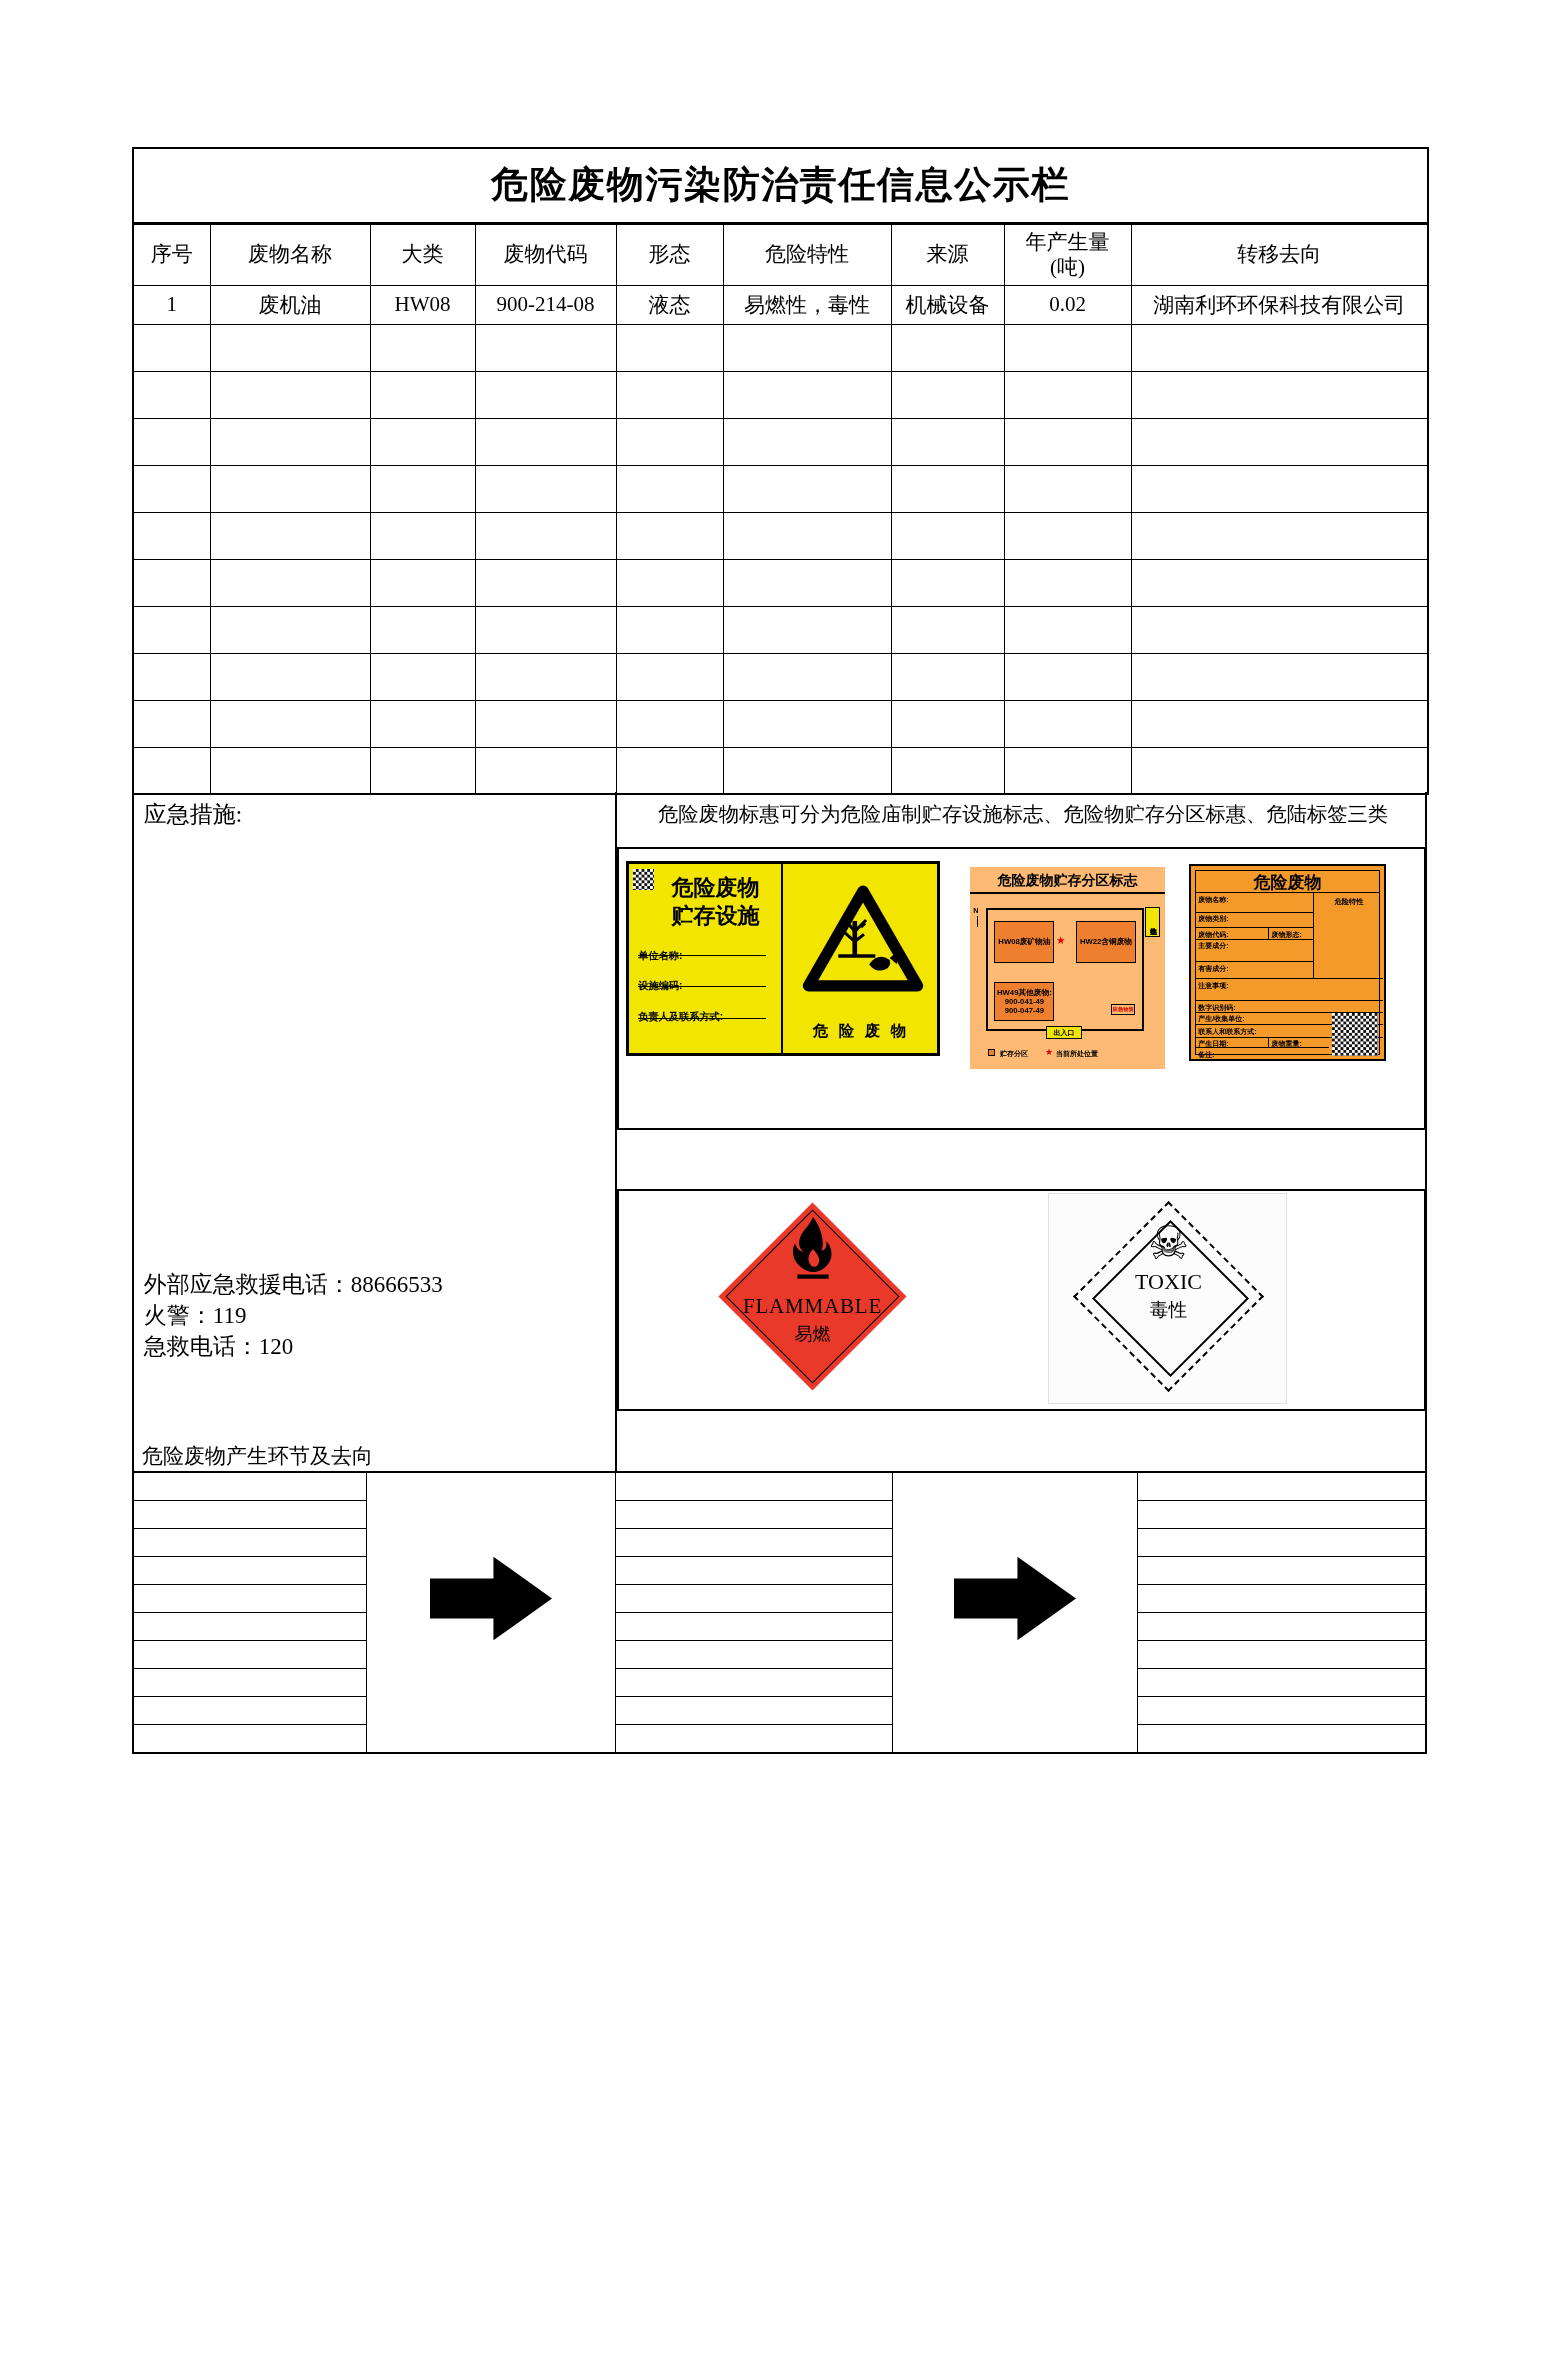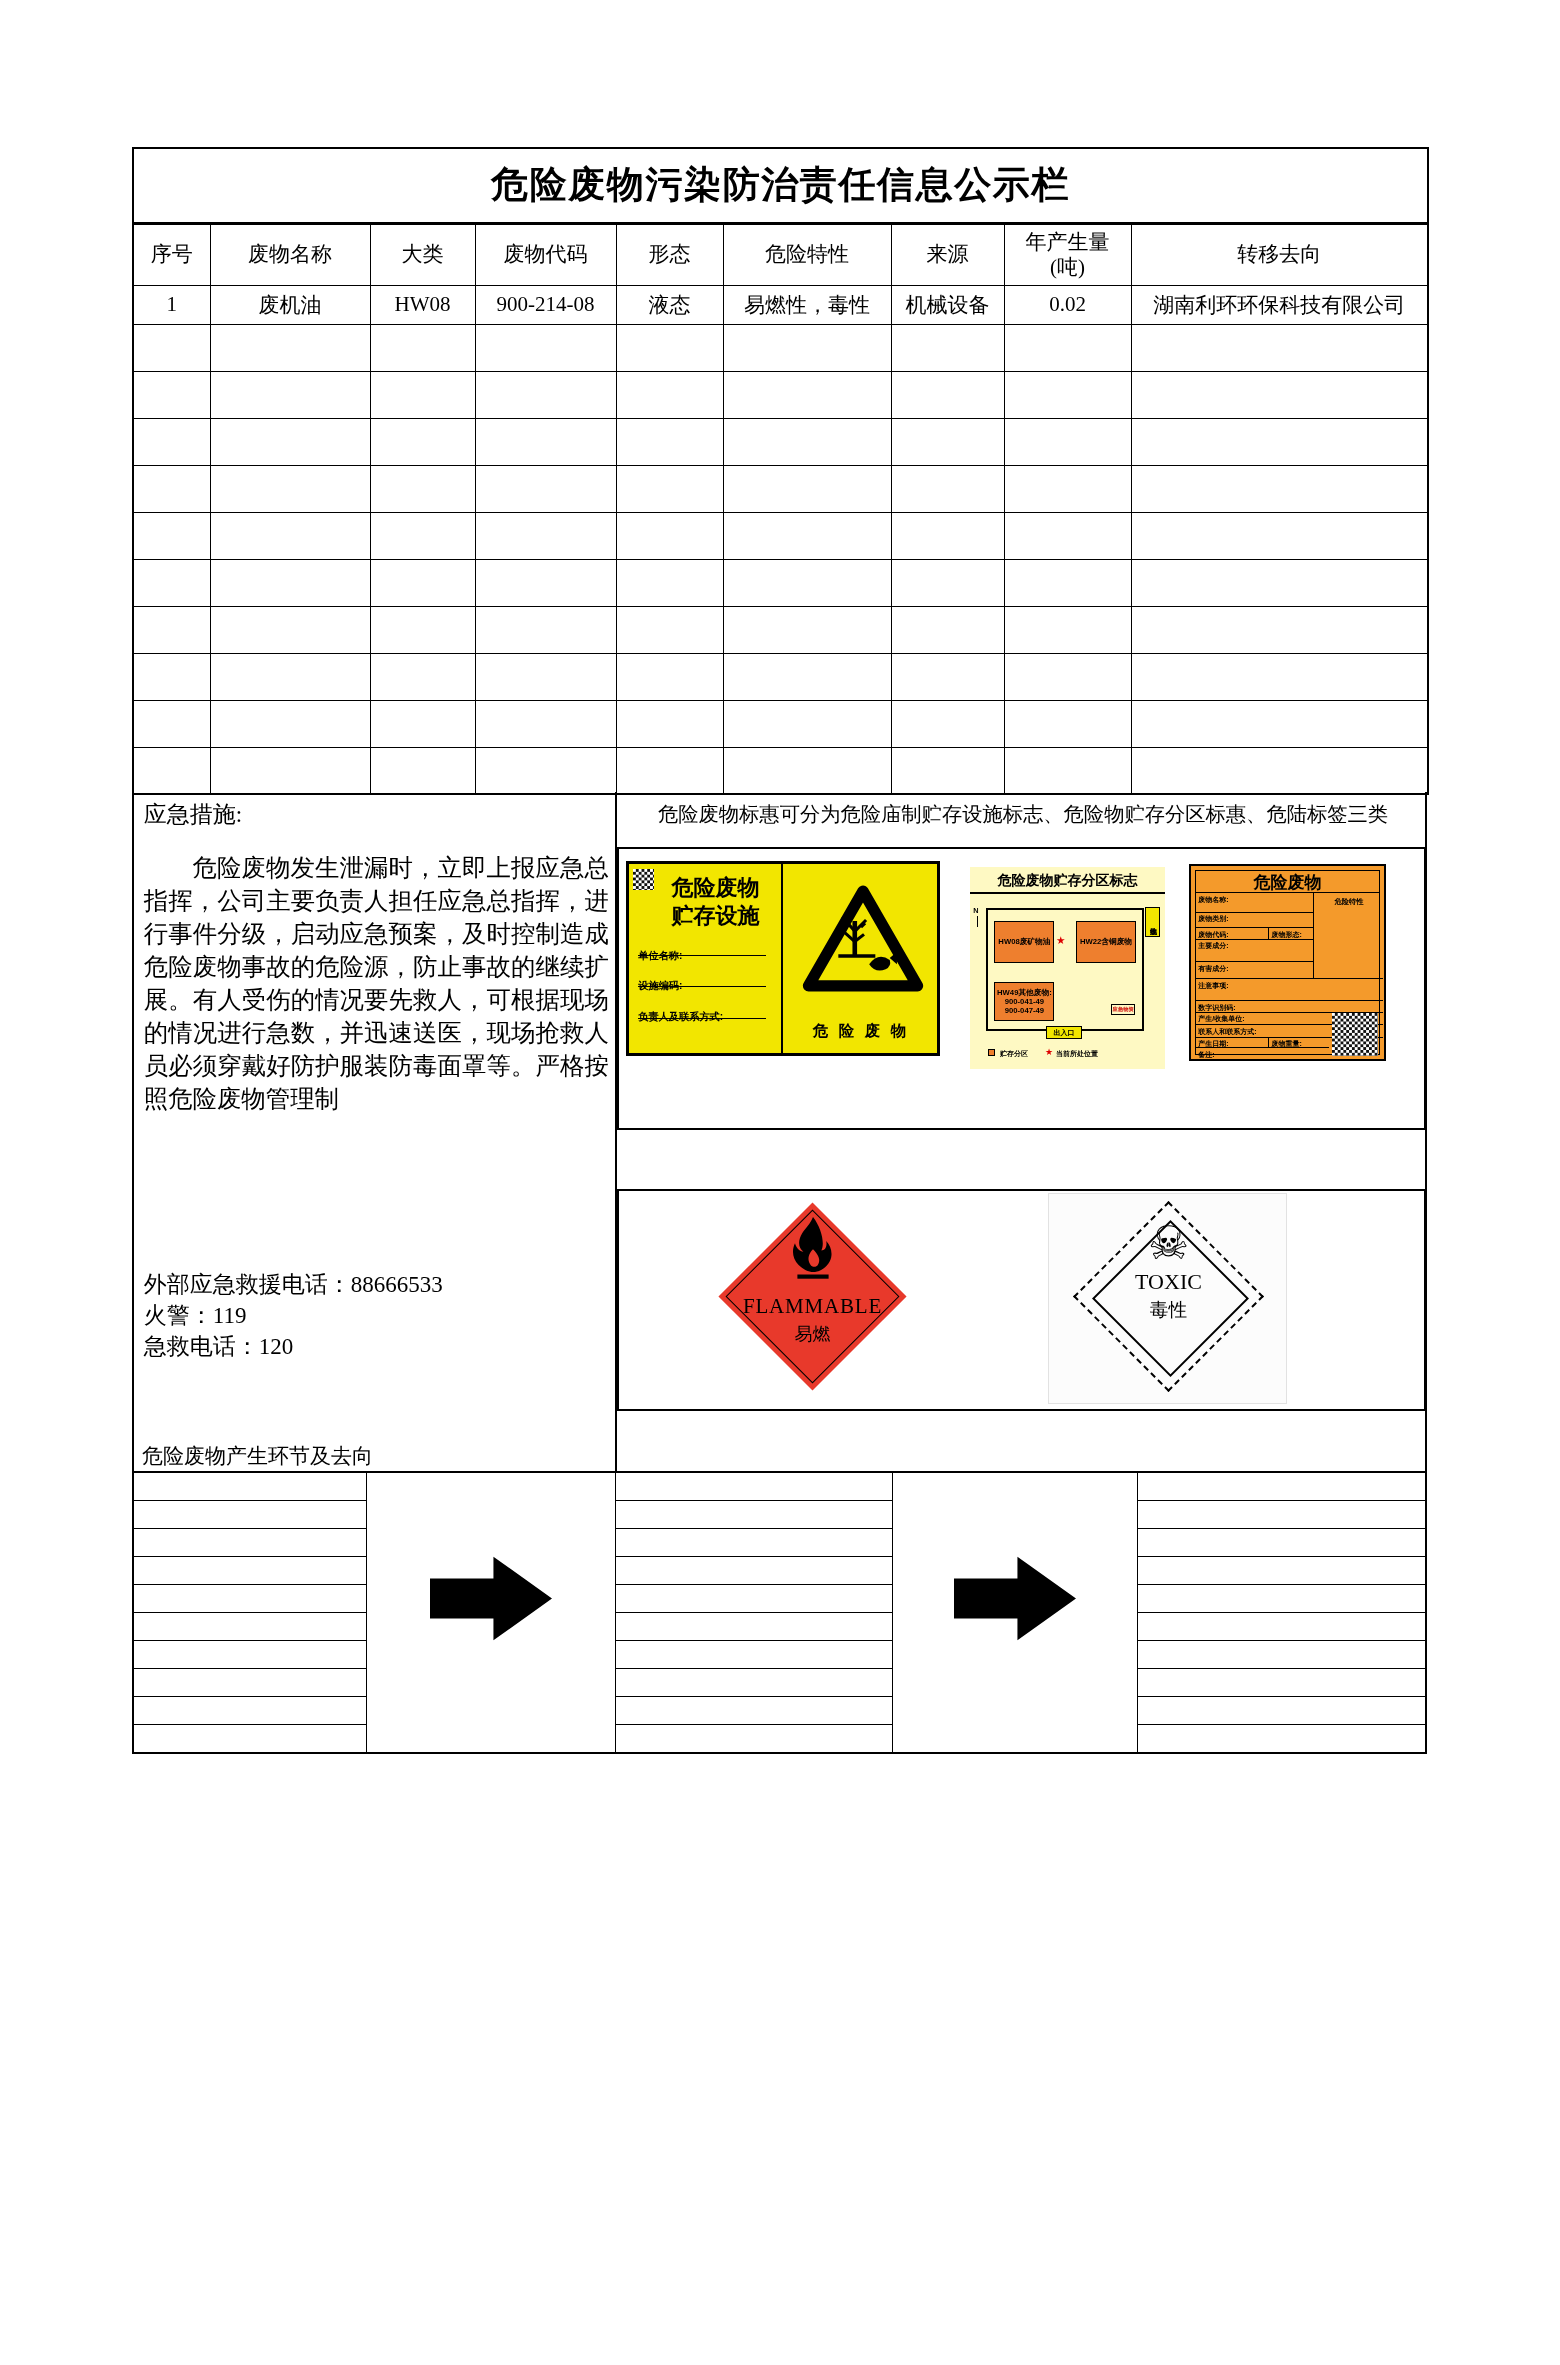--- a/index.html
+++ b/index.html
@@ -58,21 +58,21 @@
   .qr { background-color:#fff; background-image:repeating-conic-gradient(#111 0% 25%, rgba(0,0,0,0) 0% 50%); background-size:5.7px 5.7px; }
   .ss-qr { position:absolute; left:4.9px; top:4.9px; width:21px; height:21px; }
   .ss-title { position:absolute; left:23px; top:9.8px; width:128px; text-align:center; font-size:22px; font-weight:bold; line-height:28px; }
   .ss-field { position:absolute; left:9.8px; font-size:10.2px; font-weight:bold; }
   .ss-line { position:absolute; left:9.8px; width:128px; border-bottom:1.6px solid #000; }
   .ss-right { position:absolute; left:154px; top:0; right:0; bottom:0; }
   .ss-tri { position:absolute; left:18px; top:19.5px; }
   .ss-warning { position:absolute; left:0; bottom:11.4px; width:100%; text-align:center; font-size:15.4px; font-weight:bold; letter-spacing:10.6px; padding-left:10.6px; }
 
   
-  .zone-sign { position:absolute; left:351px; top:18px; width:195px; height:202px; background:#fef9c3; }
+  .zone-sign { position:absolute; left:351px; top:18px; width:195px; height:202px; background:#fdba74; }
   .zs-title { position:absolute; left:0; top:4.9px; width:100%; text-align:center; font-size:14px; font-weight:bold; }
   .zs-hr { position:absolute; left:0; top:25px; width:100%; height:2px; background:#000; }
   .zs-map { position:absolute; left:16.3px; top:41px; width:158px; height:123px; border:2px solid #000; }
   .zs-north { position:absolute; left:3.3px; top:39px; font-size:7.3px; font-weight:bold; }
   .zs-north-line { position:absolute; left:6.5px; top:49px; width:1.2px; height:11.4px; background:#000; }
   .zone-box {
     position:absolute; background:#EE7F2E; border:1.6px solid #000;
     display:flex; align-items:center; justify-content:center; text-align:center;
     font-size:7.7px; font-weight:bold; line-height:9.3px;
   }
@@ -292,21 +292,20 @@
         <td></td>
         <td></td>
       </tr>
     </tbody>
 </table>
 
 <div id="middle">
 
   <div class="mid-left">
     <div class="emg-label">应急措施:</div>
-    <div class="emg-par">危险废物发生泄漏时，立即上报应急总指挥，公司主要负责人担任应急总指挥，进行事件分级，启动应急预案，及时控制造成危险废物事故的危险源，防止事故的继续扩展。有人受伤的情况要先救人，可根据现场的情况进行急数，并迅速送医，现场抢救人员必须穿戴好防护服装防毒面罩等。严格按照危险废物管理制</div>
     <div class="phone-block">
       <div>外部应急救援电话：88666533</div>
       <div>火警：119</div>
       <div>急救电话：120</div>
     </div>
     <div class="flow-caption">危险废物产生环节及去向</div>
   </div>
 
   <div class="mid-right">
     <div class="cap1">危险废物标惠可分为危险庙制贮存设施标志、危险物贮存分区标惠、危陆标签三类</div>

